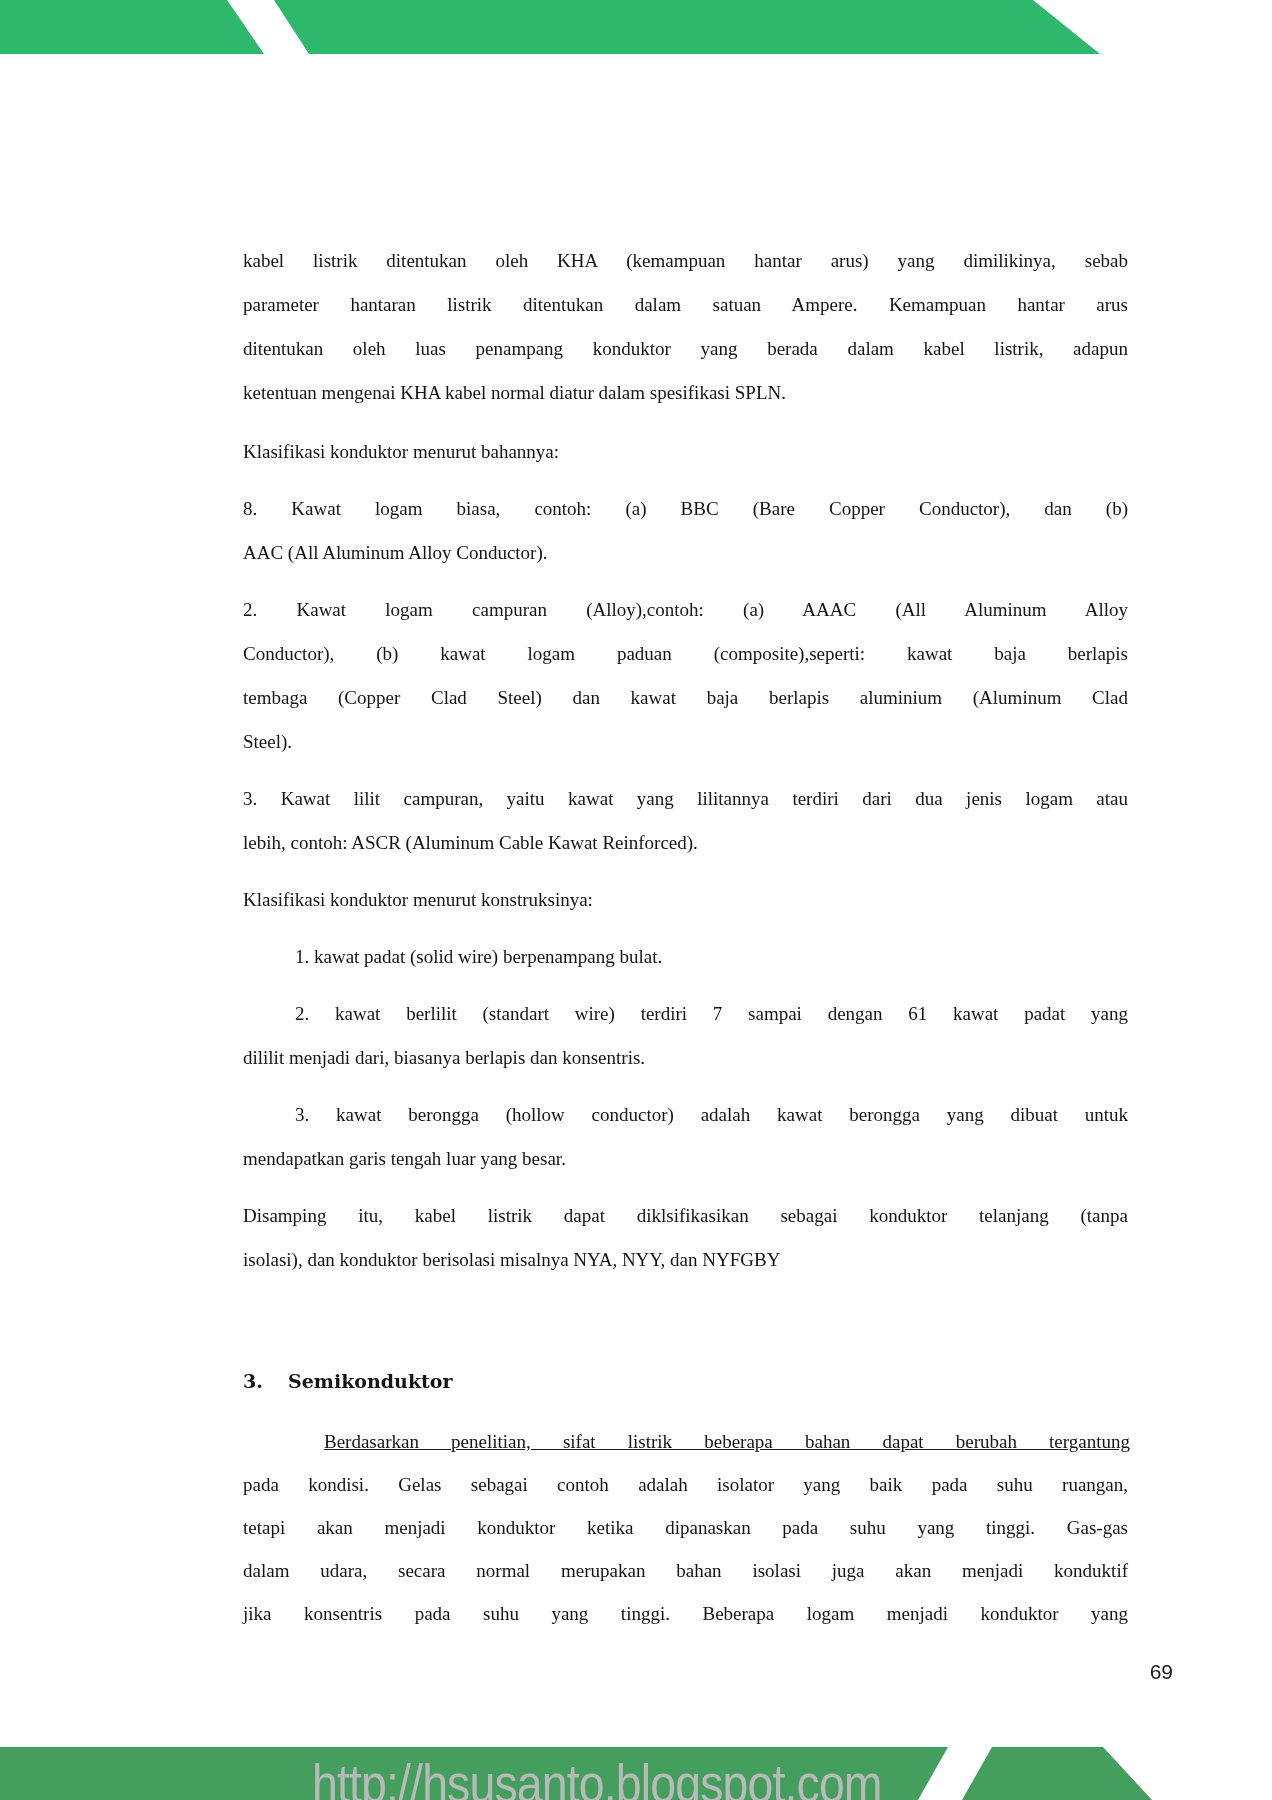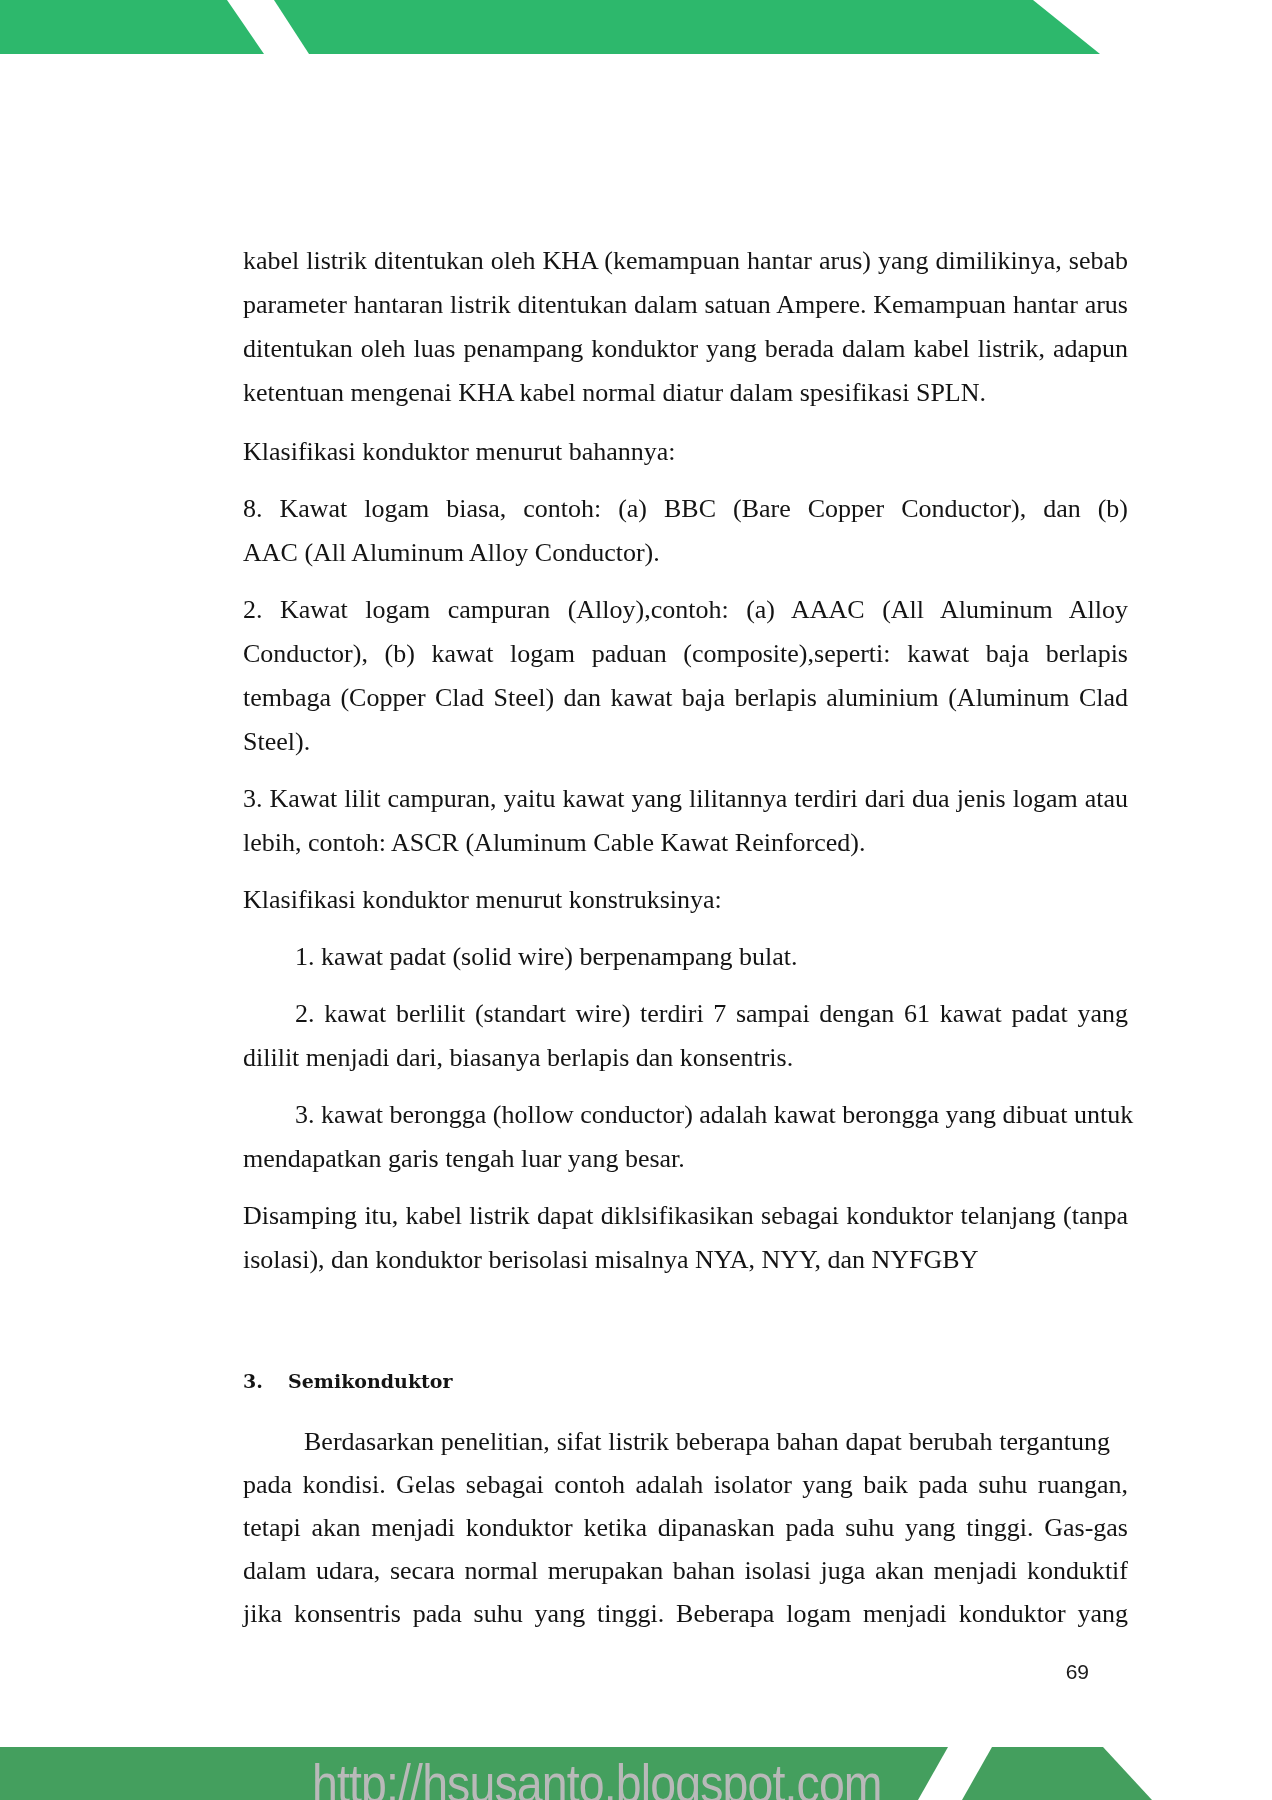--- a/index.html
+++ b/index.html
@@ -9,35 +9,35 @@
   #top-band { top:0; height:54px; }
   #bottom-band { top:1747px; height:53px; }
   .watermark {
     position:absolute; left:312px; top:1756px;
     font-family:"Liberation Sans", sans-serif; font-size:54px; line-height:54px;
     color:#b9b9b9; letter-spacing:-1px; transform:scaleX(0.86); transform-origin:left top;
     white-space:nowrap;
   }
   .line {
     position:absolute; left:243px; width:885px; height:30px;
-    font-family:"Liberation Serif", serif; font-size:26px; line-height:30px;
+    font-family:"Liberation Serif", serif; font-size:19px; line-height:30px;
     color:#141414; white-space:nowrap;
     text-align:justify; text-align-last:justify;
   }
   .line.last { text-align-last:left; }
   .line.ind1 { left:295px; width:833px; }
-  .line.ind2 { left:304px; width:806px; }
+  .line.ind2 { left:324px; width:806px;text-decoration:underline; }
   .heading {
     position:absolute; top:1366px; left:243px; height:30px;
     font-family:"DejaVu Serif", serif; font-weight:bold; font-size:19px; line-height:30px; color:#141414;
   }
   .heading .num { position:absolute; left:0; }
   .heading .txt { position:absolute; left:45px; white-space:nowrap; }
   .pagenum {
-    position:absolute; top:1660px; left:1053px; width:36px; text-align:right;
+    position:absolute; top:1660px; left:1137px; width:36px; text-align:right;
     font-family:"Liberation Sans", sans-serif; font-size:21px; line-height:24px; color:#1a1a1a;
   }
 </style>
 </head>
 <body>
 
 <div id="top-band" class="band">
   <svg width="1272" height="54" viewBox="0 0 1272 54">
     <polygon points="0,0 227,0 264,54 0,54" fill="#2db86c"></polygon>
     <polygon points="274,0 1033,0 1100,54 309,54" fill="#2db86c"></polygon>

